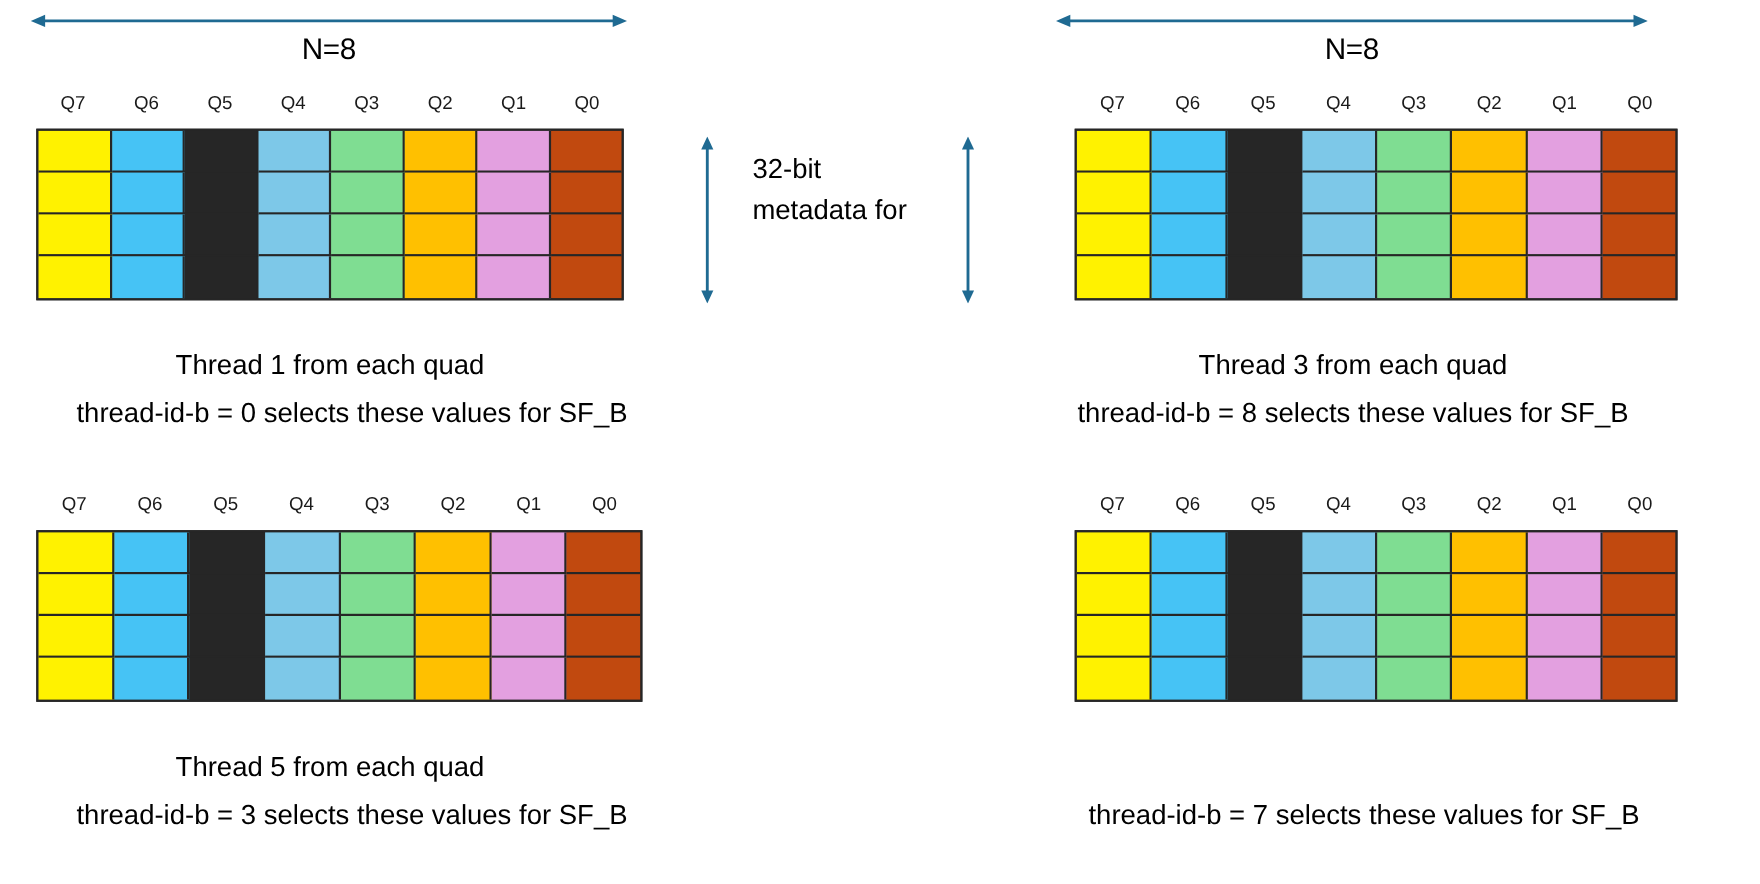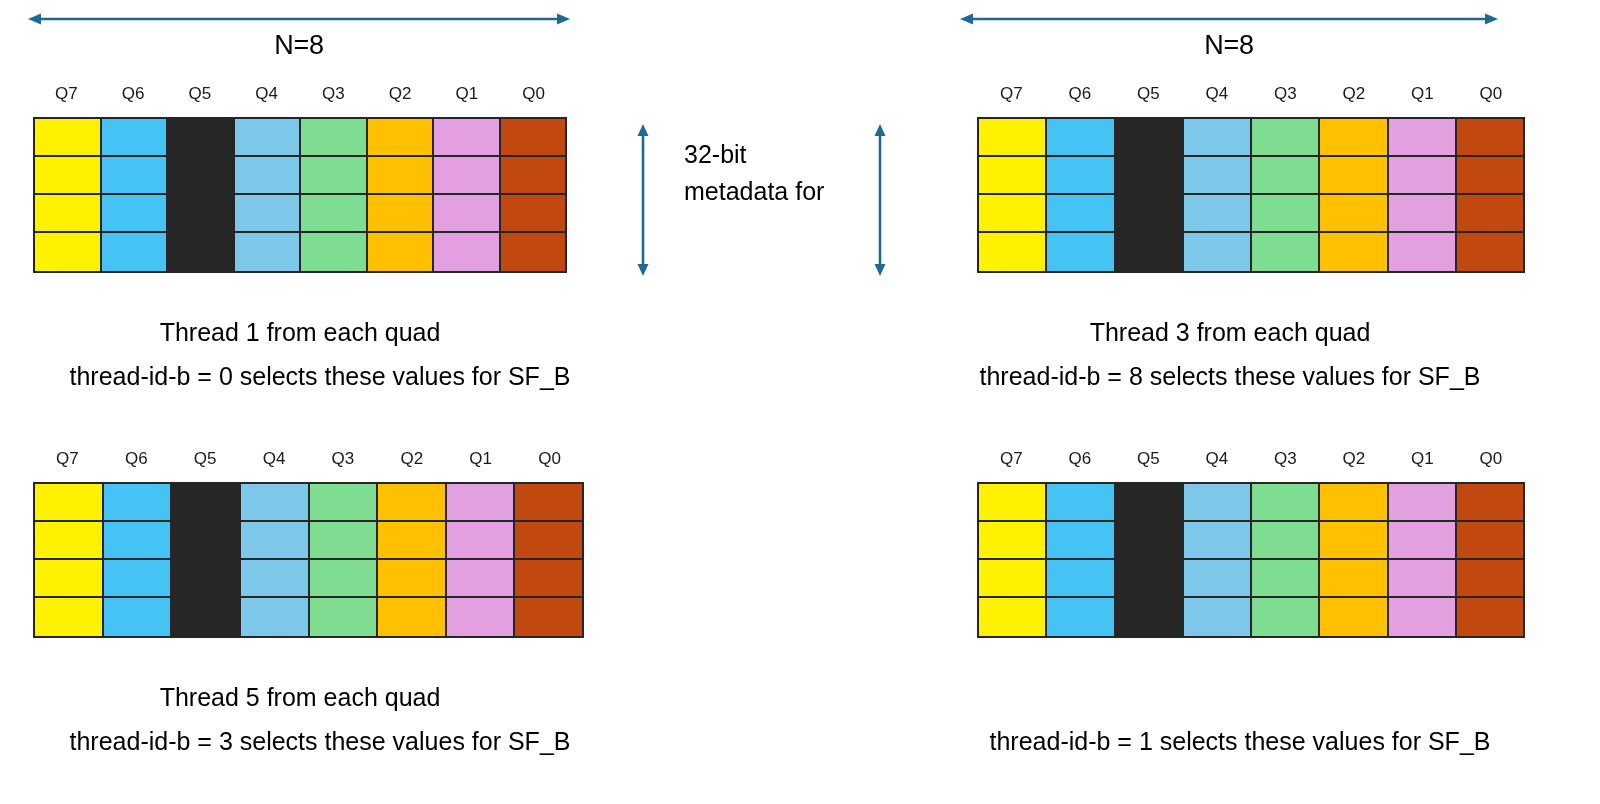--- a/index.html
+++ b/index.html
@@ -369,14 +369,14 @@
         <div class="gcell" style="background: rgb(70, 195, 245);"></div>
         <div class="gcell"></div>
         <div class="gcell" style="background: rgb(125, 200, 232);"></div>
         <div class="gcell" style="background: rgb(127, 221, 146);"></div>
         <div class="gcell" style="background: rgb(255, 192, 0);"></div>
         <div class="gcell" style="background: rgb(227, 160, 224);"></div>
         <div class="gcell" style="background: rgb(193, 73, 15);"></div>
       </div>
     </div>
 
-  <div class="caption sub" style="left:-10px;top:362px;width:640px;">thread-id-b = 1 selects these values  for SF_B</div>
+  <div class="caption sub" style="left:-10px;top:362px;width:640px;">thread-id-b = 7 selects these values  for SF_B</div>
 </div>
 
 </body></html>

